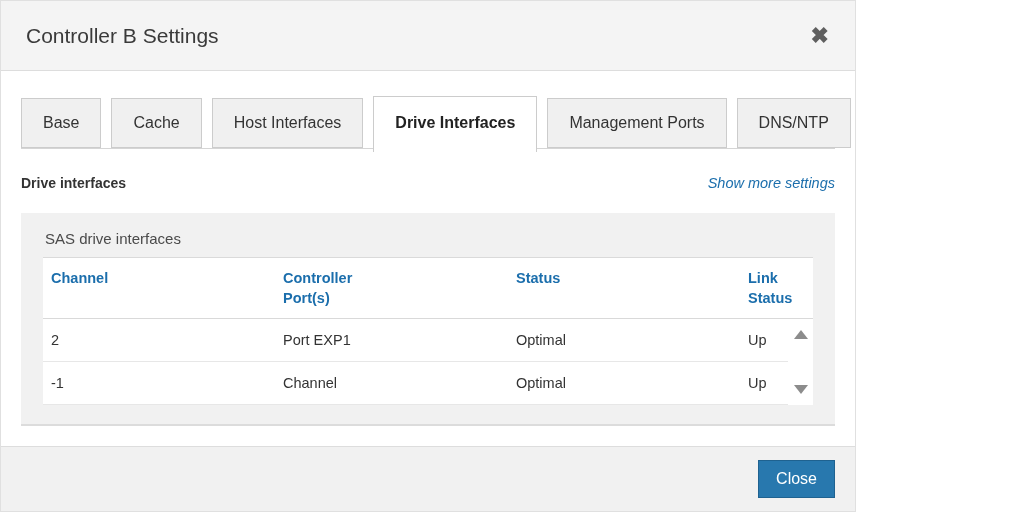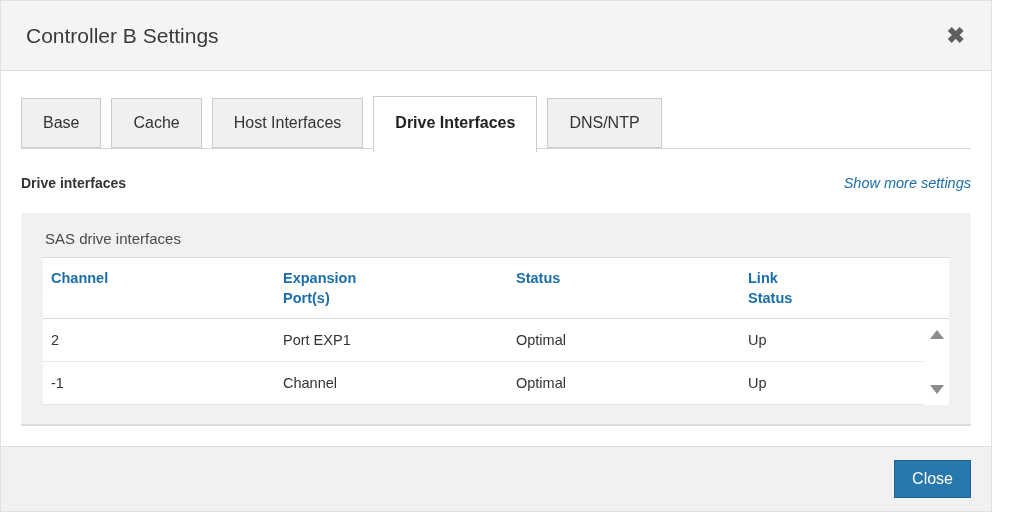--- a/index.html
+++ b/index.html
@@ -4,21 +4,21 @@
 <style>
   * { box-sizing: border-box; }
   html, body { margin: 0; padding: 0; }
   body {
     width: 1028px; height: 512px;
     font-family: "Liberation Sans", sans-serif;
     background: #ffffff;
     overflow: hidden;
   }
   .modal {
-    width: 992px; height: 512px;
+    width: 856px; height: 512px;
     display: flex; flex-direction: column;
     background: #fff;
     border: 1px solid #e0e0e0;
   }
   
   .modal-header {
     flex: 0 0 70px;
     background: #f4f4f4;
     border-bottom: 1px solid #ddd;
     display: flex; align-items: center; justify-content: space-between;
@@ -138,35 +138,36 @@
     <div class="close-x">✖</div>
   </div>
 
   <div class="modal-body">
 
     <div class="tabs">
       <div class="tab">Base</div>
       <div class="tab">Cache</div>
       <div class="tab">Host Interfaces</div>
       <div class="tab active">Drive Interfaces</div>
+      <div class="tab">Management Ports</div>
       <div class="tab">DNS/NTP</div>
     </div>
 
     <div class="section-row">
       <div class="section-heading">Drive interfaces</div>
       <a class="link">Show more settings</a>
     </div>
 
     <div class="panel">
       <div class="panel-title">SAS drive interfaces</div>
 
       <div class="table">
         <div class="thead">
           <div class="th">Channel</div>
-          <div class="th">Expansion
+          <div class="th">Controller
 Port(s)</div>
           <div class="th">Status</div>
           <div class="th">Link
 Status</div>
           <div></div>
         </div>
         <div class="tbody">
           <div class="tr">
             <div class="td">2</div>
             <div class="td">Port EXP1</div>

